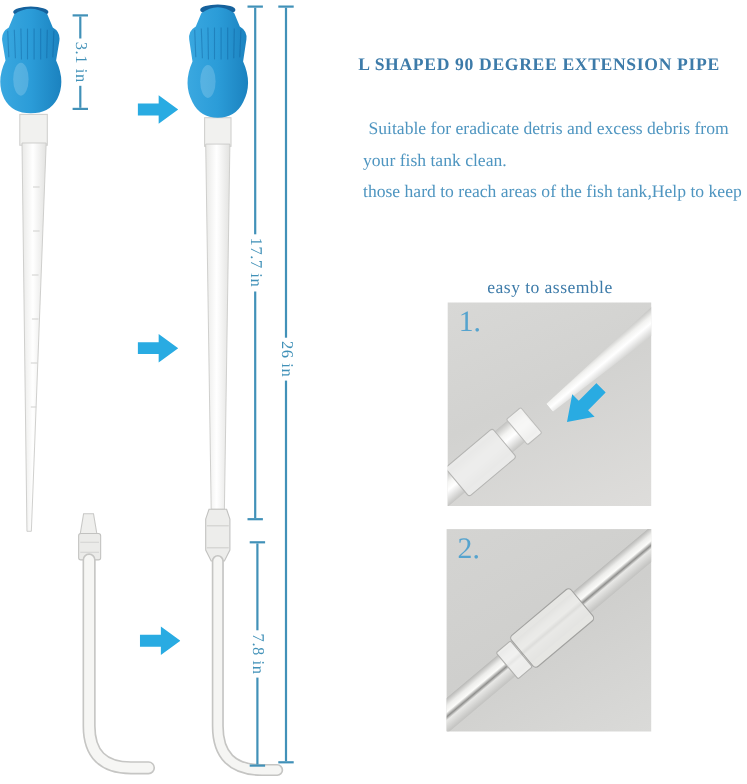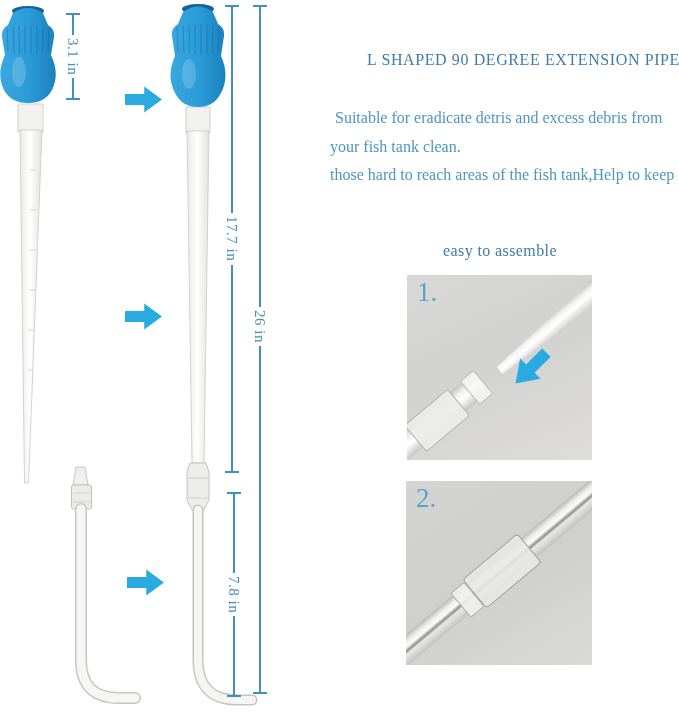--- a/index.html
+++ b/index.html
@@ -32,28 +32,28 @@
 
   
   .arrow{
     position:absolute;background:var(--arrow);
     clip-path:polygon(0 30%,52% 30%,52% 2%,100% 50%,52% 98%,52% 70%,0 70%);
   }
 
   
   .title{
     position:absolute;left:300px;top:51px;width:380px;margin:0;
-    font-size:16px;font-weight:normal;letter-spacing:.6px;text-align:right;
+    font-size:16px;font-weight:bold;letter-spacing:.6px;text-align:center;
     color:var(--title);
   }
   .desc{position:absolute;left:330px;top:104px;width:360px;color:var(--body);}
   .desc-line{font-size:16px;line-height:28.5px;white-space:nowrap;}
   .desc-line.indent{padding-left:5px;}
   .assemble{
-    position:absolute;left:407px;top:242px;width:186px;text-align:center;
+    position:absolute;left:407px;top:253px;width:186px;text-align:center;
     font-size:16px;color:var(--title);letter-spacing:.4px;
   }
 
   
   .photo{position:absolute;overflow:hidden;}
   .photo1{
     left:407px;top:275px;width:185px;height:185px;
     background:linear-gradient(155deg,#d8d8d6 0%,#d2d2d0 45%,#dedddb 100%);
   }
   .photo2{

